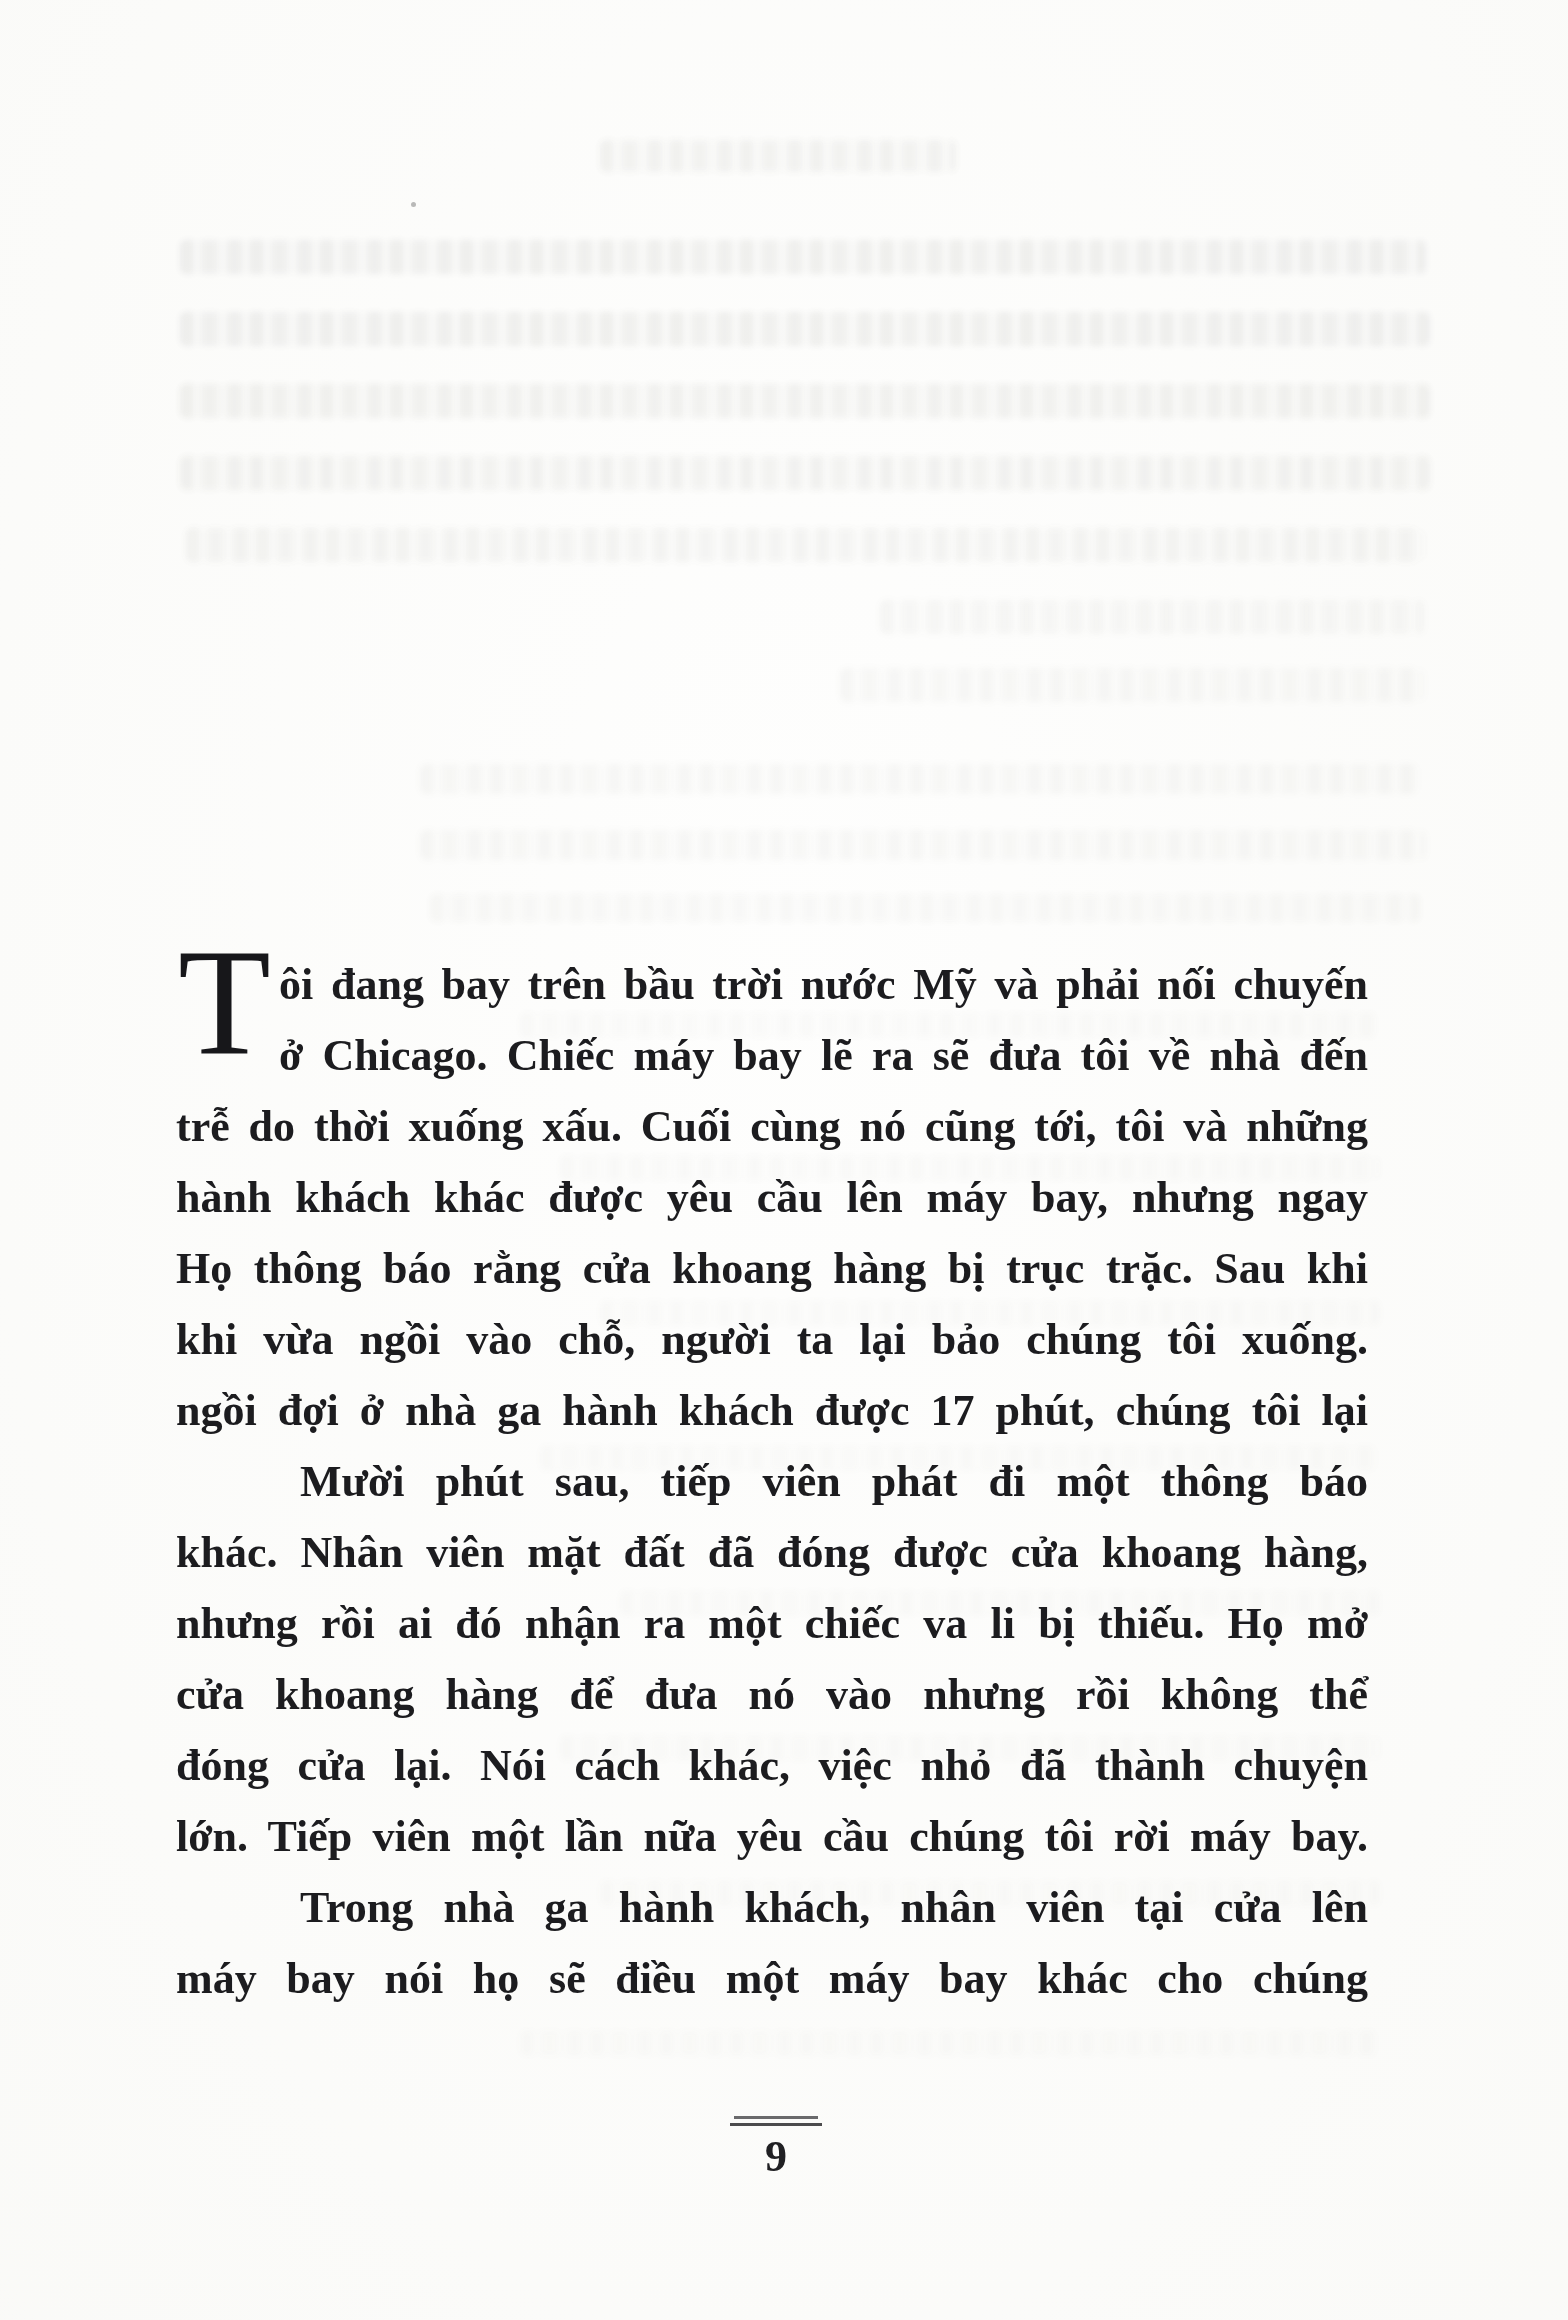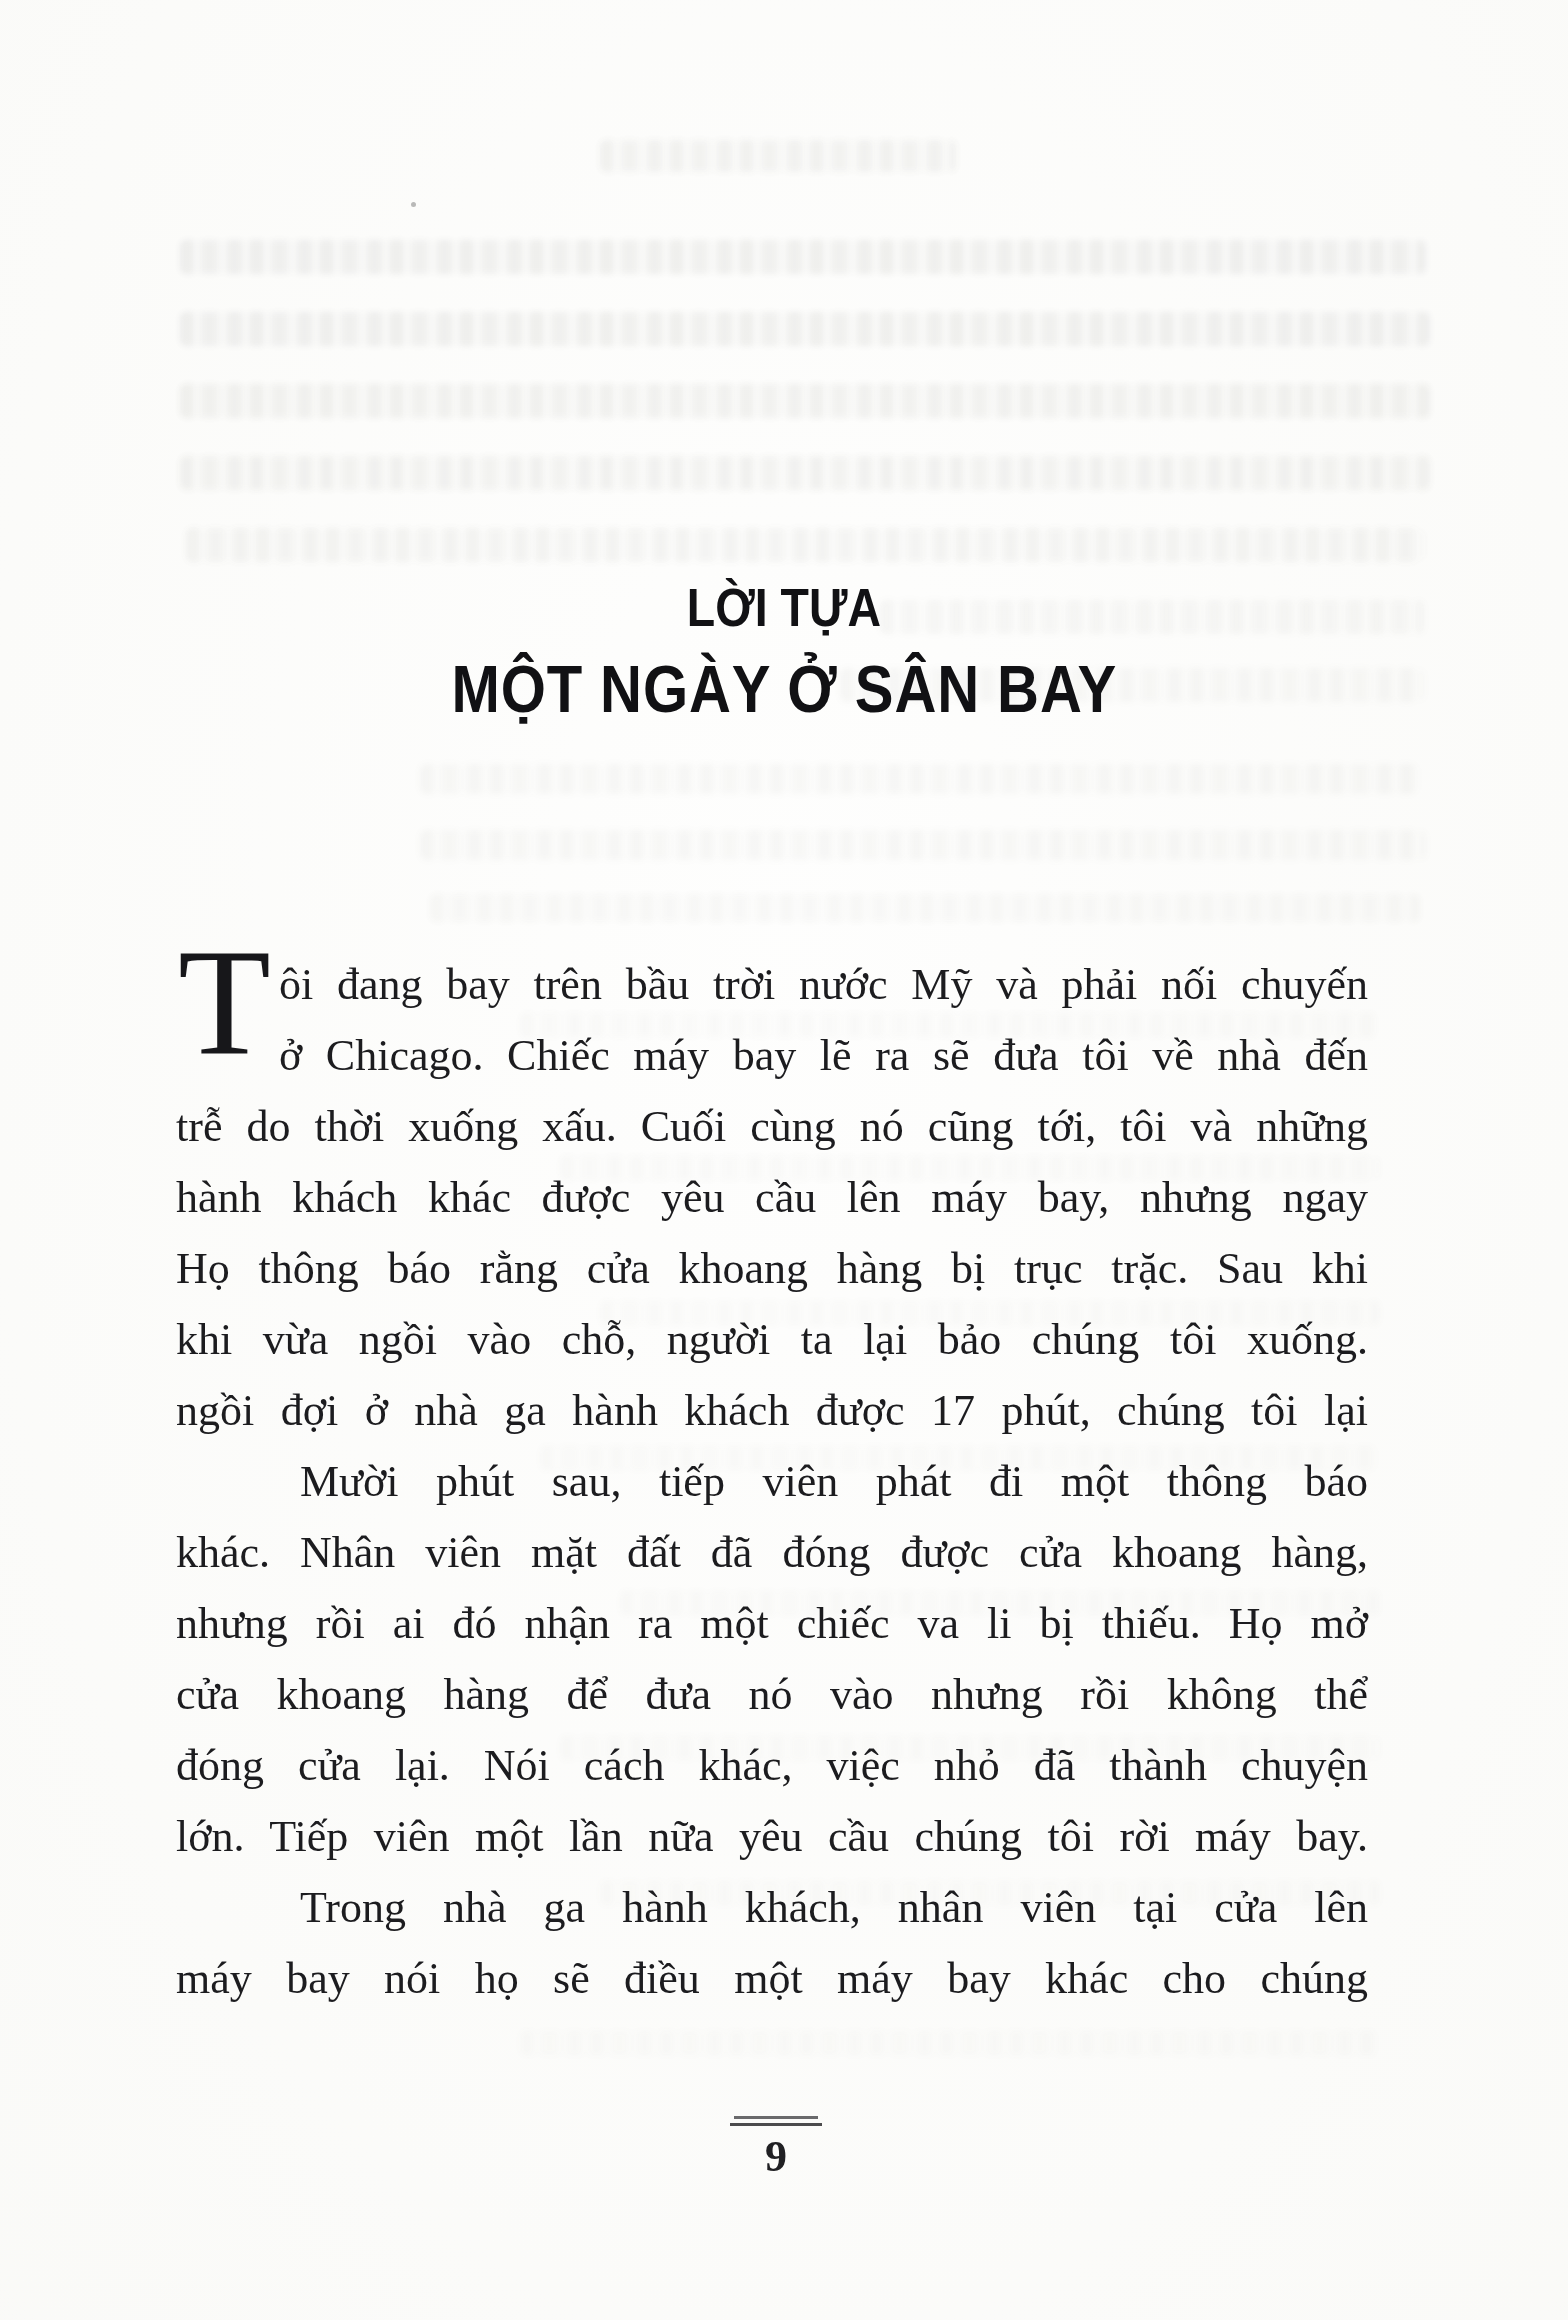--- a/index.html
+++ b/index.html
@@ -91,20 +91,21 @@
     font-size: 152px;
     line-height: 152px;
     font-weight: normal;
     color: #17171a;
   }
   .line {
     text-align: justify;
     text-align-last: justify;
     white-space: normal;
     height: 71px;
+    font-weight: bold;
   }
   .line.dropcap-indent { padding-left: 103px; }
   .line.indent         { padding-left: 124px; }
   .line.end            { text-align-last: left; }
 
   
   .pagefoot {
     position: absolute;
     left: 0; right: 16px;
     top: 2116px;
@@ -145,26 +146,20 @@
   <div class="ghost" style="left:430px; top:894px; width:990px; height:28px; opacity:.45;"></div>
   <div class="ghost" style="left:520px; top:1012px; width:860px; height:26px; opacity:.3;"></div>
   <div class="ghost" style="left:560px; top:1155px; width:820px; height:26px; opacity:.3;"></div>
   <div class="ghost" style="left:600px; top:1300px; width:780px; height:26px; opacity:.28;"></div>
   <div class="ghost" style="left:540px; top:1445px; width:840px; height:26px; opacity:.28;"></div>
   <div class="ghost" style="left:620px; top:1590px; width:760px; height:26px; opacity:.28;"></div>
   <div class="ghost" style="left:560px; top:1735px; width:820px; height:26px; opacity:.28;"></div>
   <div class="ghost" style="left:600px; top:1880px; width:780px; height:26px; opacity:.26;"></div>
   <div class="ghost" style="left:520px; top:2030px; width:860px; height:26px; opacity:.26;"></div>
 
-  <div class="titles">
-    <span class="kicker">LỜI TỰA</span>
-    <span class="chapter-title">
-      <span>MỘT NGÀY Ở SÂN BAY</span>
-    </span>
-  </div>
 
   <div class="bodytext">
     <div class="dropcap">T</div>
     <div>
         <div class="line dropcap-indent">ôi đang bay trên bầu trời nước Mỹ và phải nối chuyến</div>
         <div class="line dropcap-indent">ở Chicago. Chiếc máy bay lẽ ra sẽ đưa tôi về nhà đến</div>
         <div class="line">trễ do thời xuống xấu. Cuối cùng nó cũng tới, tôi và những</div>
         <div class="line">hành khách khác được yêu cầu lên máy bay, nhưng ngay</div>
         <div class="line">Họ thông báo rằng cửa khoang hàng bị trục trặc. Sau khi</div>
         <div class="line">khi vừa ngồi vào chỗ, người ta lại bảo chúng tôi xuống.</div>

